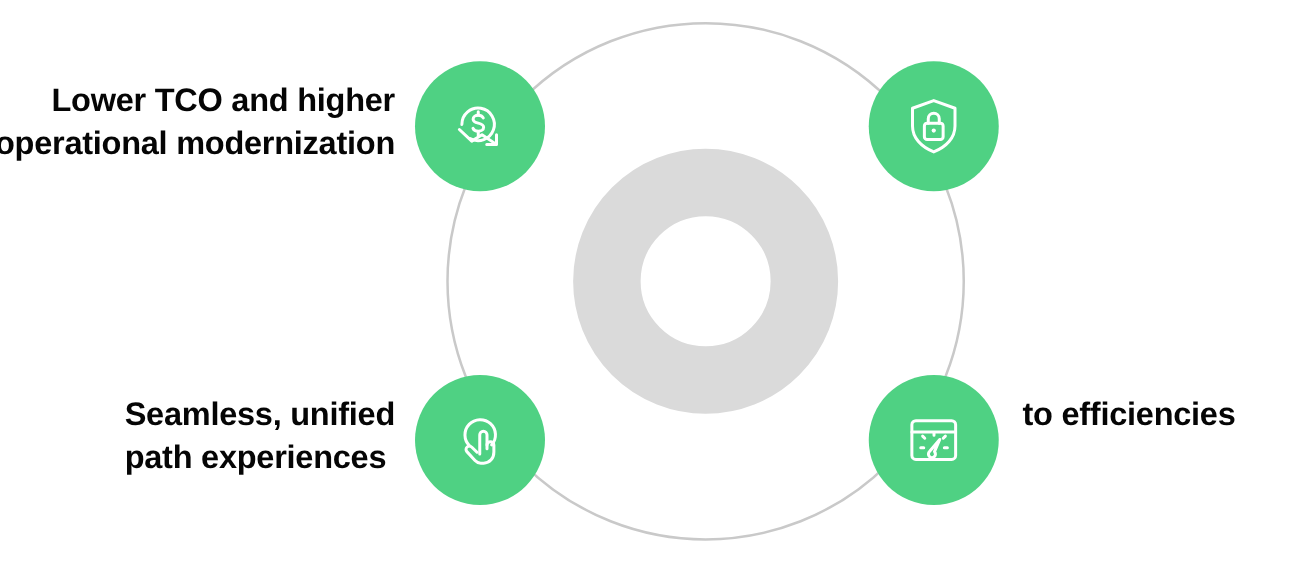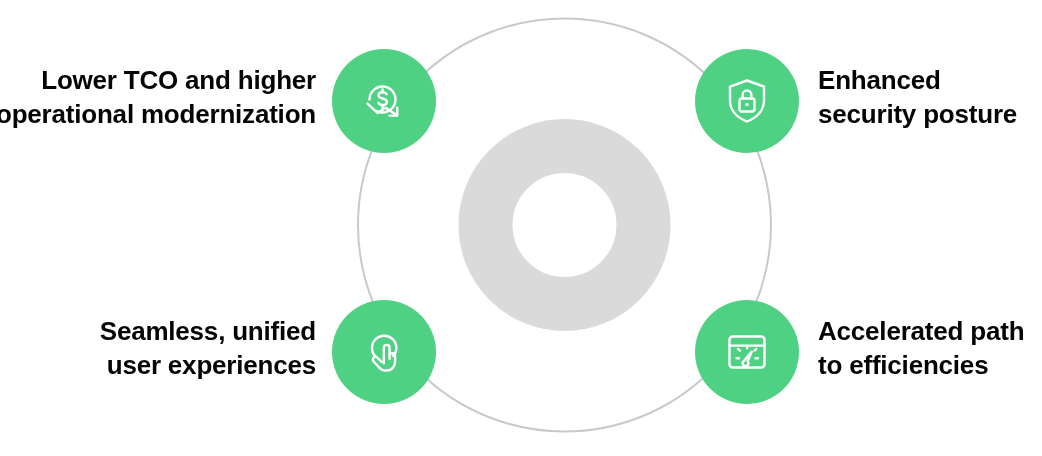--- a/index.html
+++ b/index.html
@@ -47,21 +47,21 @@
   .label {
     position: absolute;
     color: #050505;
     font-weight: bold;
     font-size: 26px;
     line-height: 1.32;
     letter-spacing: -0.2px;
     white-space: nowrap;
   }
   .label-tl { right: 726px; top: 63px; text-align: right; }
-  .label-bl { right: 726px; top: 314px; text-align: right; }
+  .label-bl { right: 726px; top: 314px; text-align: left; }
   .label-tr { left: 818px; top: 63px; text-align: left; }
   .label-br { left: 818px; top: 314px; text-align: left; }
   .label .ln { display: block; }
 </style>
 </head>
 <body>
 
 <div id="diagram-root">
 
   <svg class="ring-svg" viewBox="0 0 1042 456">
@@ -111,28 +111,23 @@
         <path d="M27.2 23.2v-2.3M34.6 25.6l1.7-1.7M19.8 25.6l-1.7-1.7M16.6 33.2h2.4M35.5 33.2h2.4"></path>
       </svg>
     </span>
   </div>
 
   <div class="label label-tl">
     <span class="ln">Lower TCO and higher</span>
     <span class="ln">operational modernization</span>
   </div>
 
-  <div class="label label-tr">
-    <span class="ln">Enhanced</span>
-    <span class="ln">security posture</span>
-  </div>
 
   <div class="label label-bl">
     <span class="ln">Seamless, unified</span>
-    <span class="ln">user experiences</span>
+    <span class="ln">path experiences</span>
   </div>
 
   <div class="label label-br">
-    <span class="ln">Accelerated path</span>
     <span class="ln">to efficiencies</span>
   </div>
 
 </div>
 
 </body></html>

